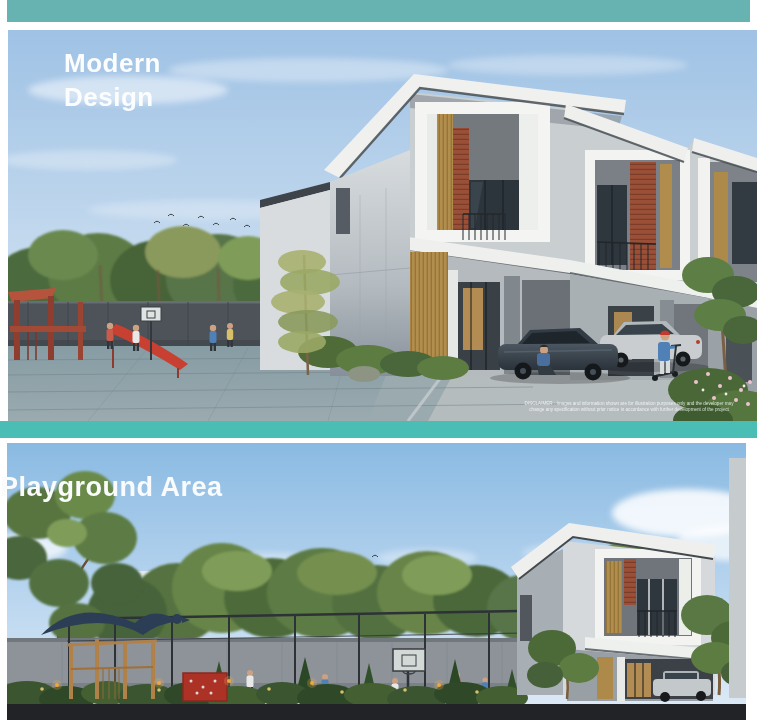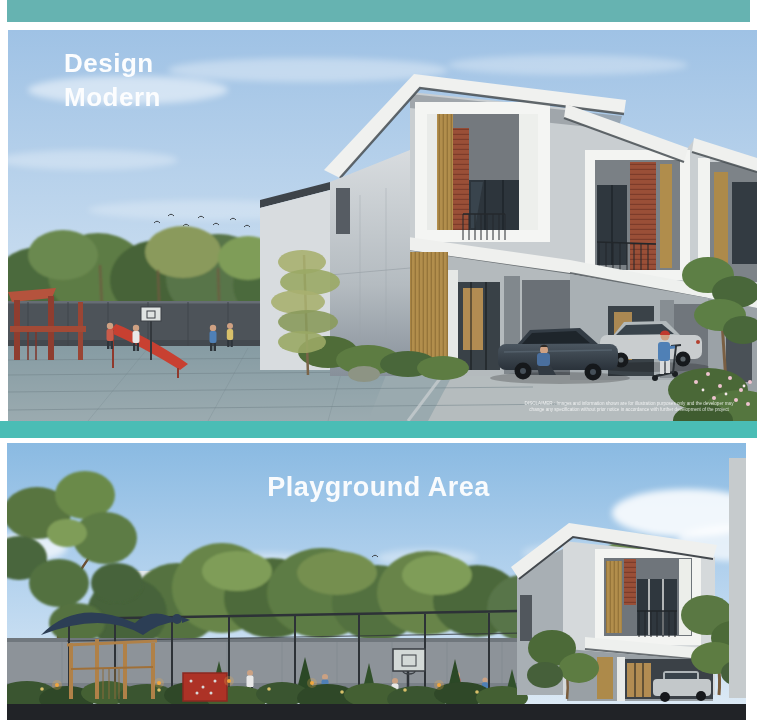--- a/index.html
+++ b/index.html
@@ -7,21 +7,21 @@
         font-family:"Liberation Sans",sans-serif;}
   .top-bar{position:absolute;left:7px;top:0;width:743px;height:22px;background:#66b3b1;}
   .panel1{position:absolute;left:8px;top:30px;width:749px;height:391px;}
   .divider{position:absolute;left:0;top:421px;width:757px;height:17px;background:#4abdb5;}
   .panel2{position:absolute;left:7px;top:443px;width:739px;height:277px;}
   .panel1 svg,.panel2 svg{display:block;width:100%;height:100%;}
   .p1-title{position:absolute;left:64px;top:46px;font-size:26px;font-weight:bold;
             line-height:34px;color:#fcfdfe;letter-spacing:.5px;}
   .p1-disclaimer{position:absolute;left:508px;top:401px;width:242px;text-align:center;
             font-size:4.6px;line-height:5.6px;color:rgba(255,255,255,.78);}
-  .p2-title{position:absolute;left:0;top:472px;width:757px;text-align:center;
+  .p2-title{position:absolute;left:0;top:472px;width:757px;
             font-size:27px;font-weight:bold;color:#f9fbfd;letter-spacing:.5px;}
 </style>
 </head>
 <body>
 
 <div class="page">
 
   <div class="top-bar"></div>
 
   <div class="panel1" aria-label="Architectural render of modern minimalist two-storey row houses with playground plaza, parked cars and residents">
@@ -368,22 +368,22 @@
         <g fill="#f6e9ec">
             <circle cx="695" cy="360" r="1.4"></circle>
             <circle cx="718" cy="364" r="1.4"></circle>
             <circle cx="736" cy="356" r="1.4"></circle>
           </g>
       </g>
     </svg>
   </div>
 
   <div class="p1-title">
+    <div>Modern</div>
     <div>Design</div>
-    <div>Modern</div>
   </div>
   <div class="p1-disclaimer">
     <div>DISCLAIMER : Images and information shown are for illustration purposes only and the developer may</div>
     <div>change any specification without prior notice in accordance with further development of the project</div>
   </div>
 
   <div class="divider"></div>
 
   <div class="panel2" aria-label="Architectural render of fenced playground area with basketball court, timber play structure, hedges and a modern house">
     <svg viewBox="0 0 739 277" preserveAspectRatio="none">

